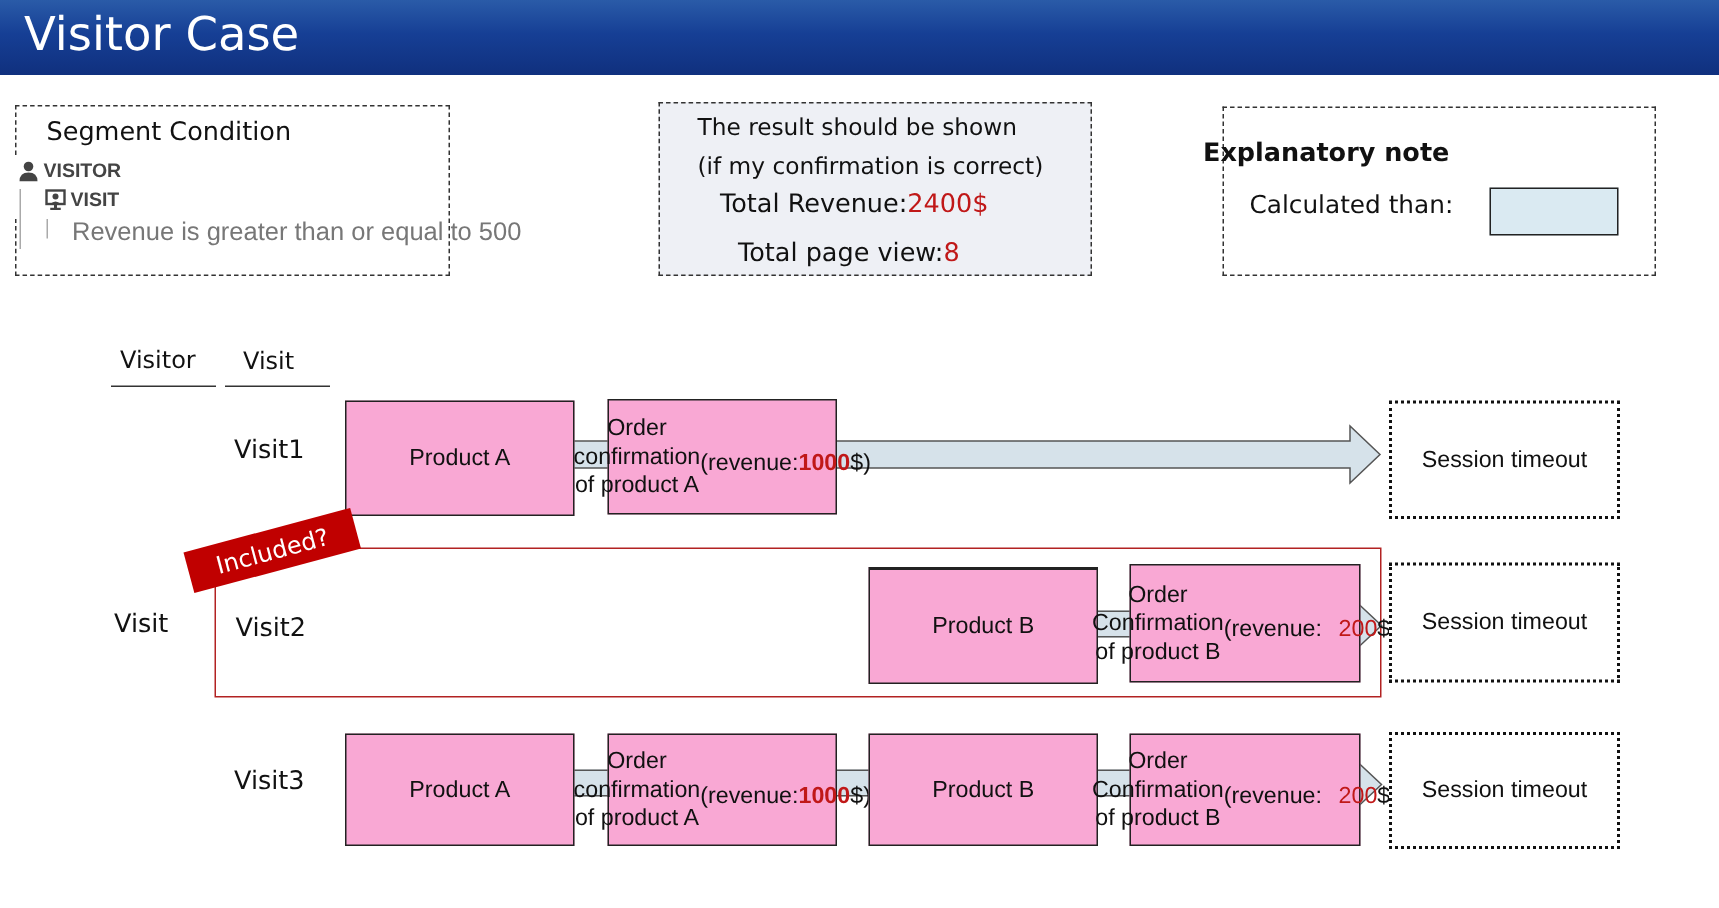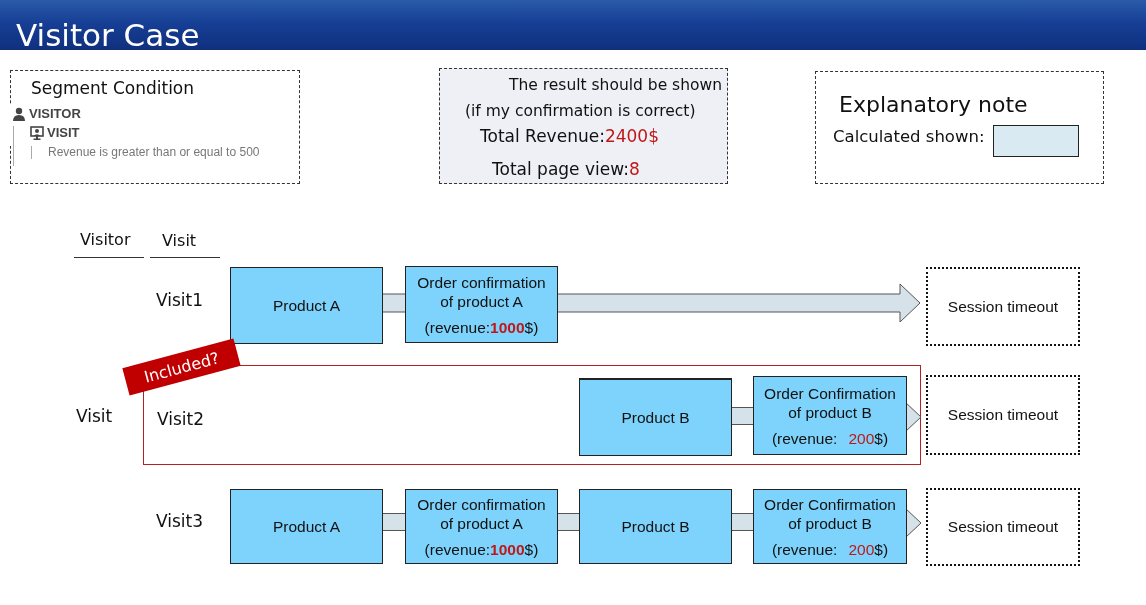--- a/index.html
+++ b/index.html
@@ -1,42 +1,42 @@
 <!DOCTYPE html>
 <html><head>
 <meta charset="utf-8">
 <style>
   html, body { margin:0; padding:0; }
   body { width:1146px; height:605px; position:relative; background:#ffffff; overflow:hidden;
          font-family:"DejaVu Sans", sans-serif; color:#111; }
   .abs { position:absolute; }
   .header { left:0; top:0; width:1146px; height:50px;
             background:linear-gradient(#2a5ba8 0%, #163f95 45%, #10307e 100%); }
-  .header-title { left:16px; top:2px; color:#fff; font-size:31px; line-height:42px; font-family:"DejaVu Sans", sans-serif;margin-top:12px; }
+  .header-title { left:16px; top:2px; color:#fff; font-size:31px; line-height:42px; font-family:"DejaVu Sans", sans-serif; }
   .dash-box { border:1px dashed #333; box-sizing:border-box; }
   .seg-box { left:10px; top:70px; width:290px; height:114px; }
   .seg-title { left:31px; top:78px; font-size:17px; }
   .seg-cover { left:8px; top:104px; width:100px; height:42px; background:#fff; }
   .visitor-row { left:12px; top:106px; font-size:13px; font-weight:bold; color:#444; font-family:"Liberation Sans", sans-serif; display:flex; align-items:center; gap:3px; }
   .visit-row { left:30px; top:125px; font-size:13px; font-weight:bold; color:#444; font-family:"Liberation Sans", sans-serif; display:flex; align-items:center; gap:3px; }
-  .cond-row { left:48px; top:145px; font-size:12px; color:#777; font-family:"Liberation Sans", sans-serif; }
+  .cond-row { left:48px; top:145px; font-size:17px; color:#777; font-family:"Liberation Sans", sans-serif; }
   .vline1 { left:13px; top:126px; width:1px; height:40px; background:#aaa; }
   .vline2 { left:31px; top:146px; width:1px; height:13px; background:#aaa; }
   .result-box { left:439px; top:68px; width:289px; height:116px; background:#eef0f5; }
   .res-line { font-size:15.5px; }
   .res-big { font-size:17px;text-align:right; }
   .red { color:#c01818; }
   .note-box { left:815px; top:71px; width:289px; height:113px; }
-  .note-title { left:839px; top:92px; font-size:22px; }
+  .note-title { left:802px; top:92px; font-size:17px;font-weight:bold; }
   .note-calc { left:833px; top:127px; font-size:16.5px; }
   .note-swatch { left:993px; top:125px; width:86px; height:32px; background:#daeaf2; border:1px solid #222; box-sizing:border-box; }
   .col-head { font-size:16px; }
   .col-line { height:1px; background:#333; }
   .row-label { font-size:17px; }
-  .node { background:#7dd3fc; border:1px solid #222; box-sizing:border-box; display:flex; flex-direction:column; align-items:center; justify-content:center; text-align:center; font-family:"Liberation Sans", sans-serif; font-size:15.5px; line-height:19px; color:#111; }
+  .node { background:#f9a8d4; border:1px solid #222; box-sizing:border-box; display:flex; flex-direction:row; align-items:center; justify-content:center; text-align:center; font-family:"Liberation Sans", sans-serif; font-size:15.5px; line-height:19px; color:#111; }
   .rev { margin-top:7px; }
   .rev-bold { color:#c01818; font-weight:bold; }
   .rev-red { color:#c01818;margin-left:11px; }
   .connector { background:#d6e2ea; border-top:1px solid #555; border-bottom:1px solid #555; box-sizing:border-box; height:18px; }
   .timeout { background:#fff; border:2px dotted #111; box-sizing:border-box; display:flex; align-items:center; justify-content:center; font-family:"Liberation Sans", sans-serif; font-size:15.5px; }
   .visit2-frame { left:143px; top:365px; width:778px; height:100px; border:1px solid #b22222; box-sizing:border-box; }
   .included { left:124px; top:353px; width:115px; height:28px; background:#c00000; color:#fff; font-size:16px; display:flex; align-items:center; justify-content:center; transform:rotate(-15deg); transform-origin:center; }
 </style>
 </head>
 <body>
@@ -62,32 +62,32 @@
       <path d="M3.5 10 Q7 6.5 10.5 10 Z" fill="#444"></path>
       <rect x="6" y="10" width="2" height="3" fill="#444"></rect>
       <rect x="3.5" y="12.5" width="7" height="1.5" fill="#444"></rect>
     </svg>
   <span>VISIT</span>
 </div>
 <div class="abs vline2"></div>
 <div class="abs cond-row">Revenue is greater than or equal to 500</div>
 
 <div class="abs dash-box result-box"></div>
-<div class="abs res-line" style="left:465px;top:76px;margin-left:44px;">The result should be shown</div>
+<div class="abs res-line" style="left:465px;top:76px;">The result should be shown</div>
 <div class="abs res-line" style="left:465px;top:102px;">(if my confirmation is correct)</div>
 <div class="abs res-big" style="left:480px;top:126px;">
   <span>Total Revenue:</span><span class="red">2400$</span>
 </div>
 <div class="abs res-big" style="left:492px;top:159px;">
   <span>Total page view:</span><span class="red">8</span>
 </div>
 
 <div class="abs dash-box note-box"></div>
 <div class="abs note-title">Explanatory note</div>
-<div class="abs note-calc">Calculated shown:</div>
+<div class="abs note-calc">Calculated than:</div>
 <div class="abs note-swatch"></div>
 
 <div class="abs col-head" style="left:80px;top:230px;">Visitor</div>
 <div class="abs col-line" style="left:74px;top:257px;width:70px;"></div>
 <div class="abs col-head" style="left:162px;top:231px;">Visit</div>
 <div class="abs col-line" style="left:150px;top:257px;width:70px;"></div>
 
 <div class="abs row-label" style="left:76px;top:406px;">Visit</div>
 
 <div class="abs row-label" style="left:156px;top:290px;">Visit1</div>

